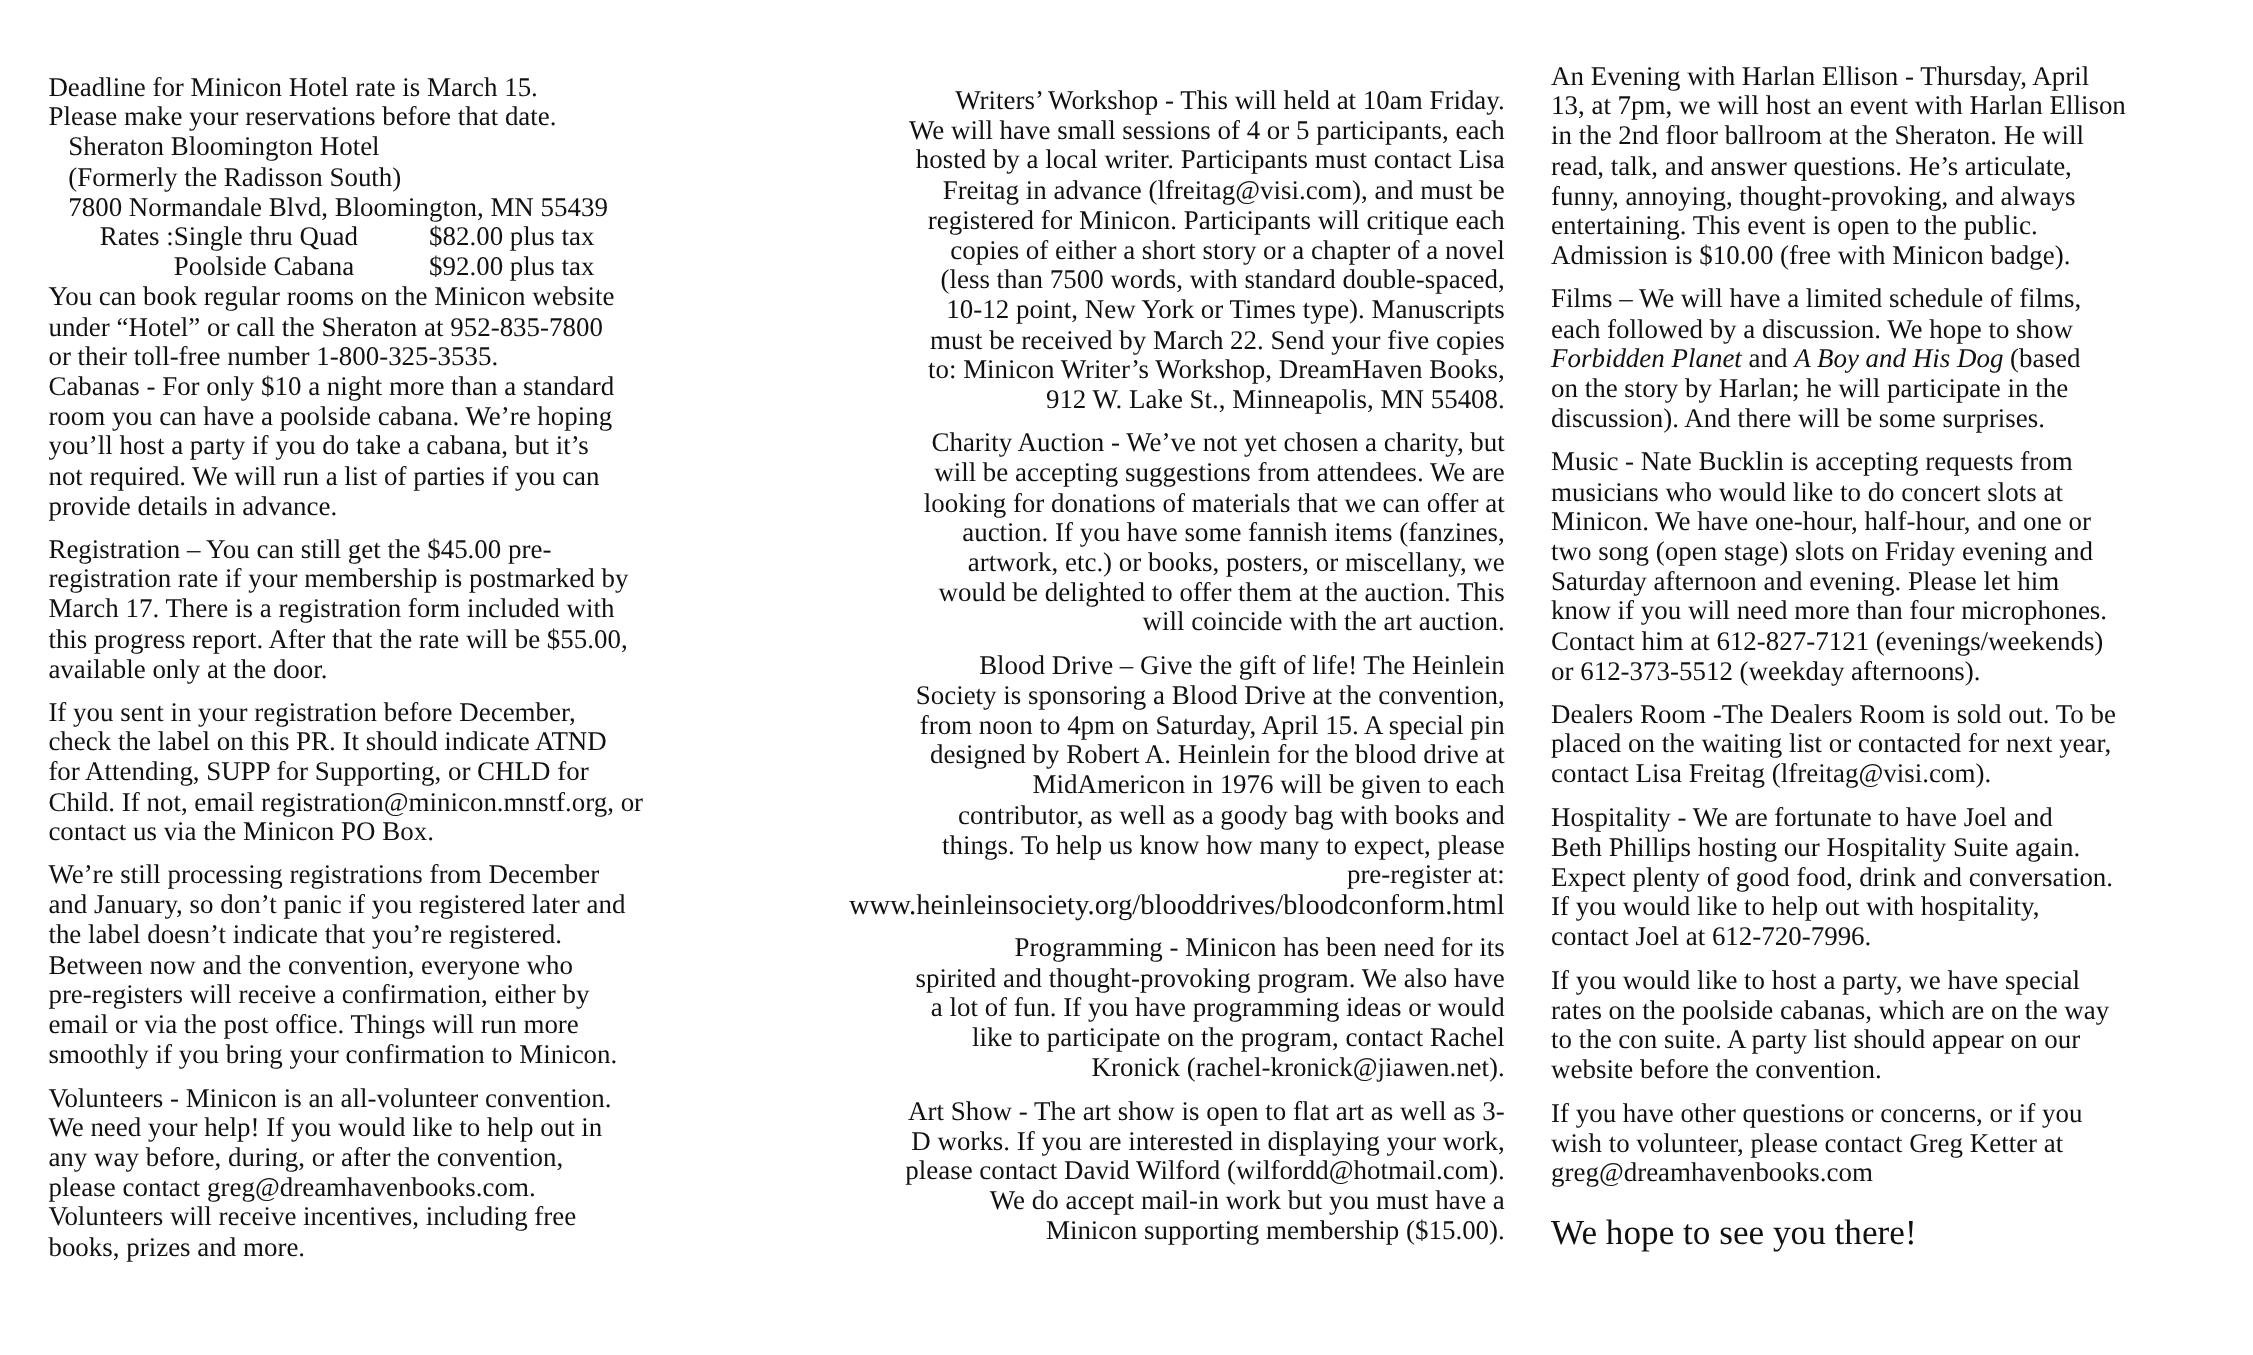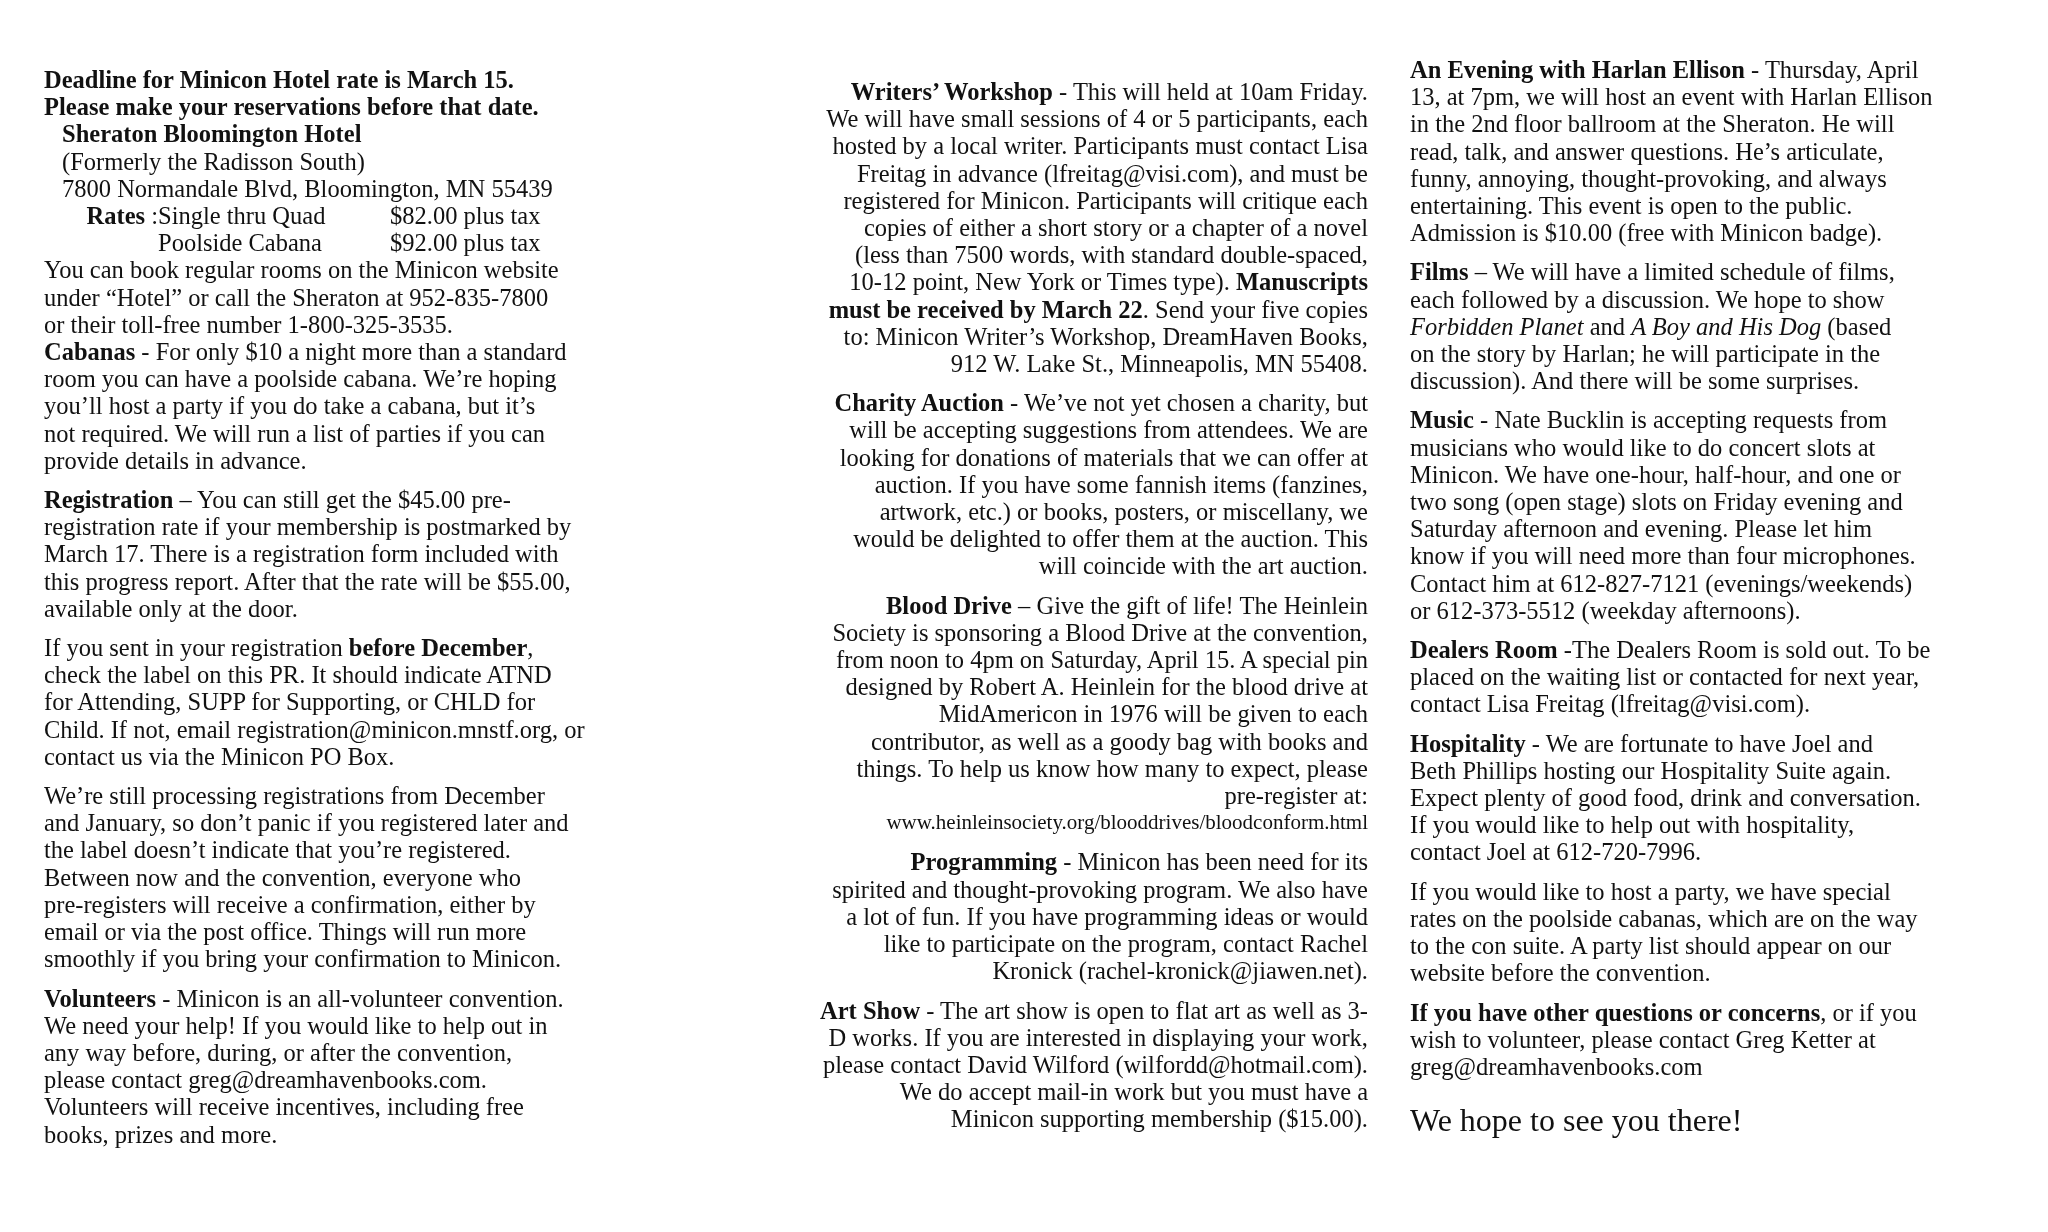--- a/index.html
+++ b/index.html
@@ -5,28 +5,28 @@
   html, body { margin:0; padding:0; background:#ffffff; }
   body { width:2048px; height:1232px; position:relative; overflow:hidden;
          font-family:"Liberation Serif", "DejaVu Serif", serif; color:#111; }
   .col { position:absolute; font-size:24.5px; line-height:27.2px; }
   #col1 { left:44px; top:66px; width:640px; }
   #col2 { left:728px; top:78px; width:640px;text-align:right; }
   #col3 { left:1410px; top:56px; width:620px; }
   .p { margin:0 0 12px 0; }
   .p.tight { margin-bottom:0; }
   .line { display:block; white-space:nowrap; }
-  b { font-weight:bold; }
+  b { font-weight:normal; }
   i { font-style:italic; }
   .hotel { padding-left:18px; }
   .rates-row { display:flex; white-space:nowrap; }
   .rates-label { width:114px; padding-left:20px; box-sizing:border-box;text-align:right; }
   .rates-type { width:232px; }
   .closing { font-size:32px; line-height:56px; white-space:nowrap; }
-  .url { font-size:21px; }
+  .url { font-size:26px; }
 </style>
 </head>
 <body>
 
 <div id="col1" class="col">
   <div class="p tight">
     <b class="line">Deadline for Minicon Hotel rate is March 15.</b>
     <b class="line">Please make your reservations before that date.</b>
   </div>
   <div class="p tight hotel">

